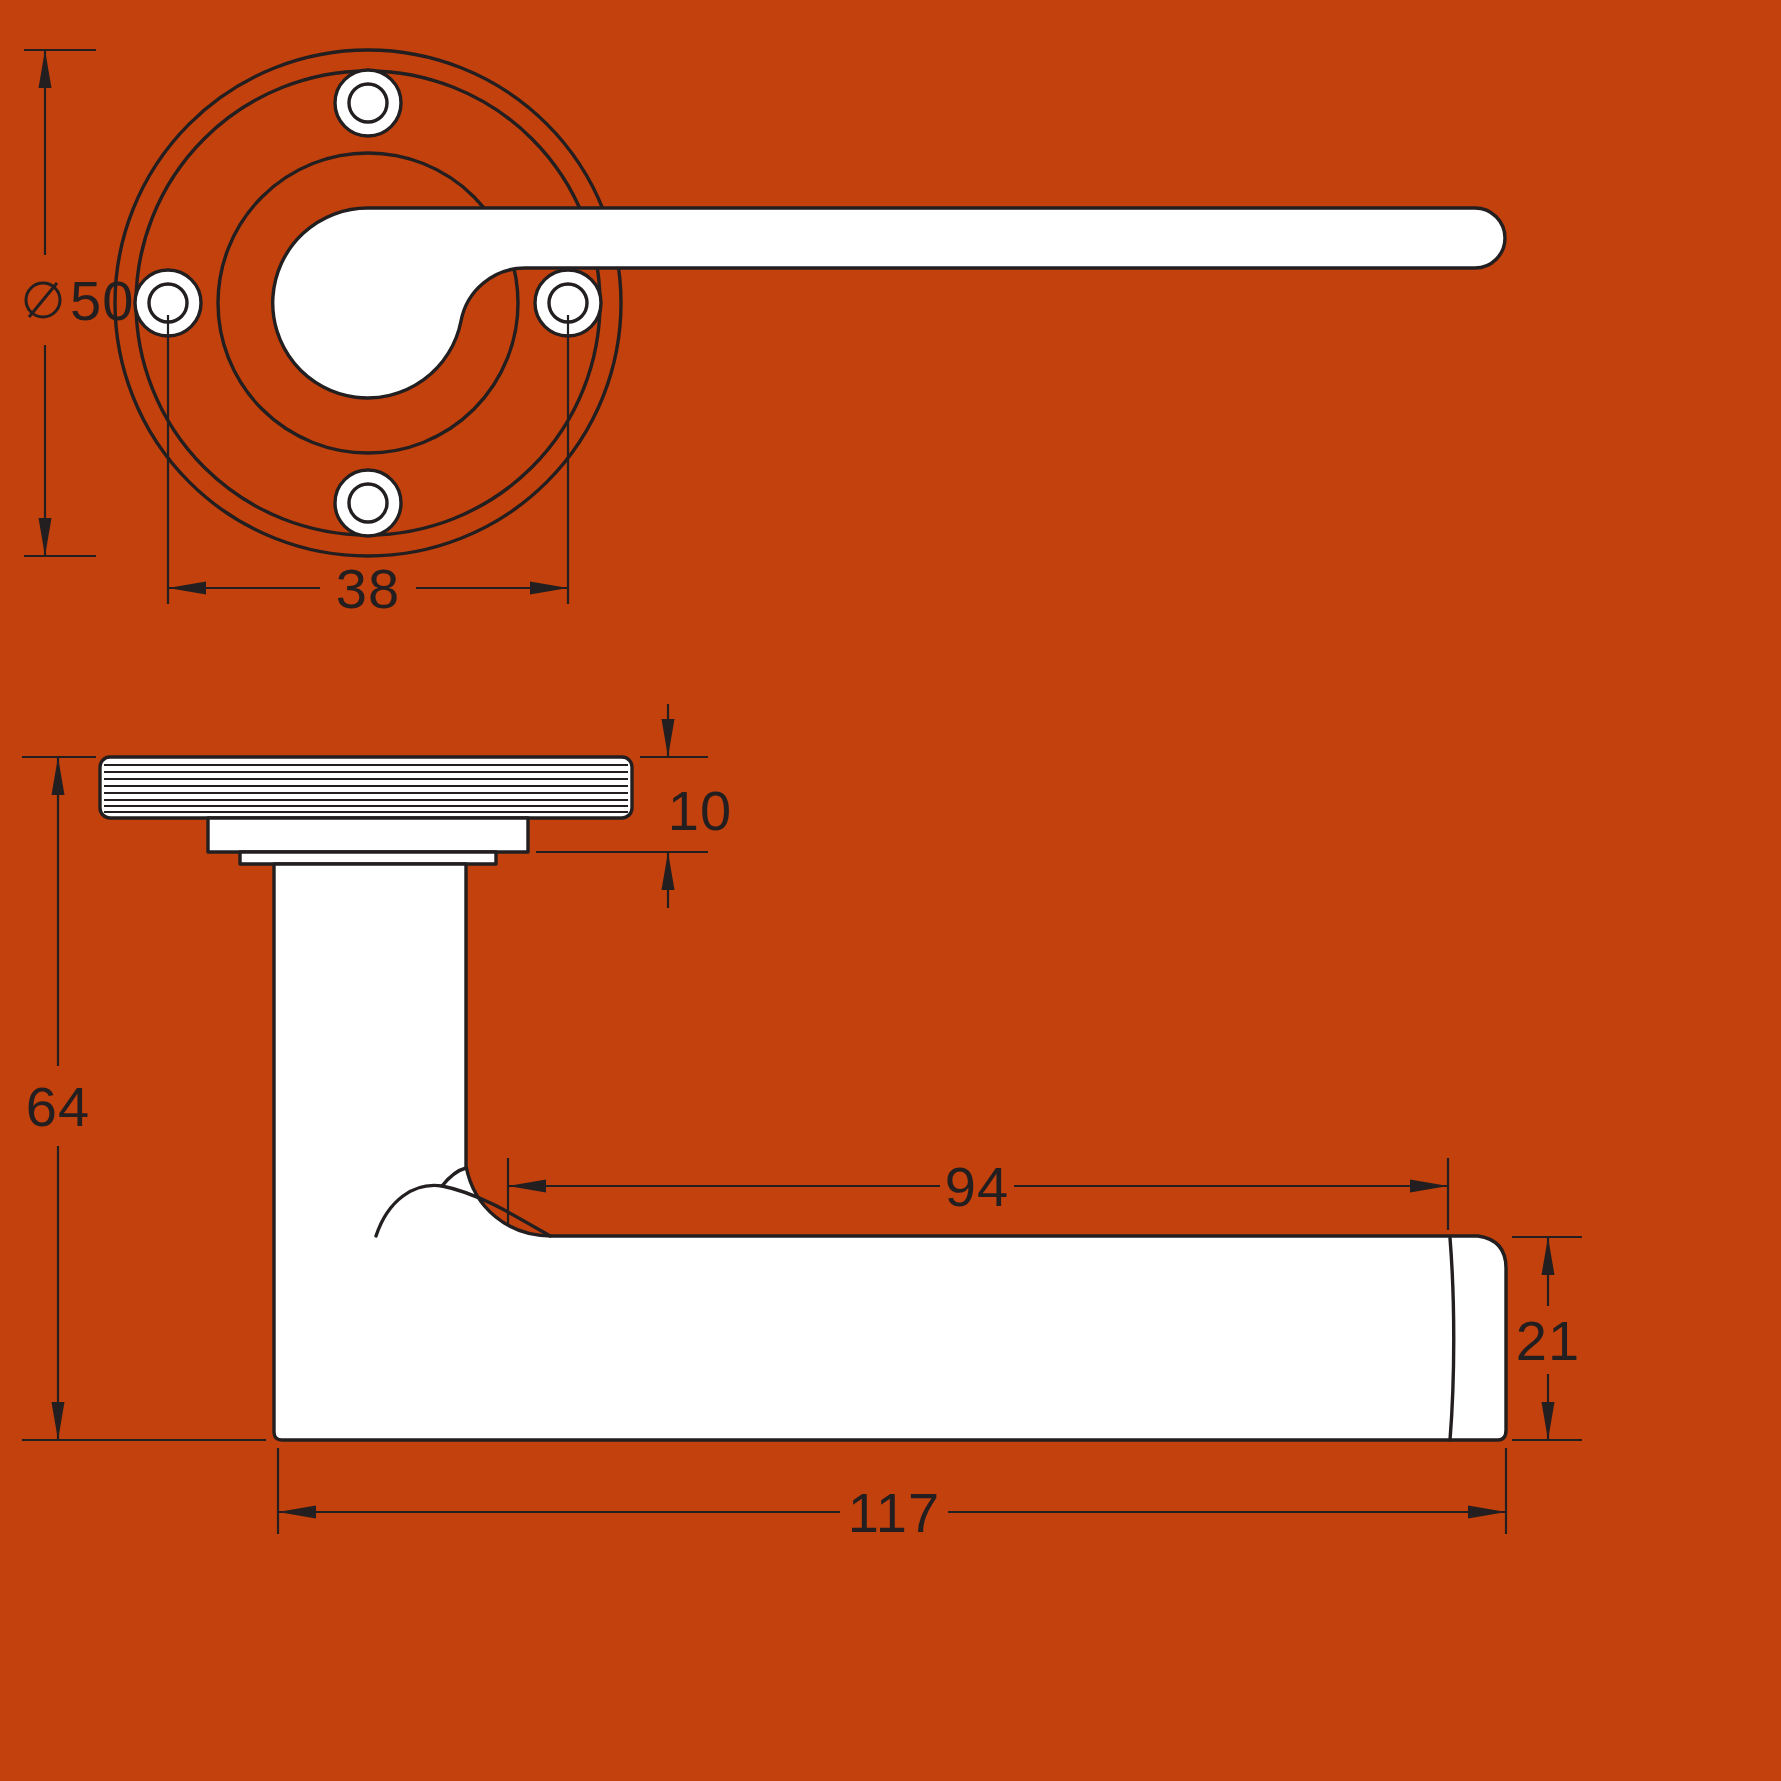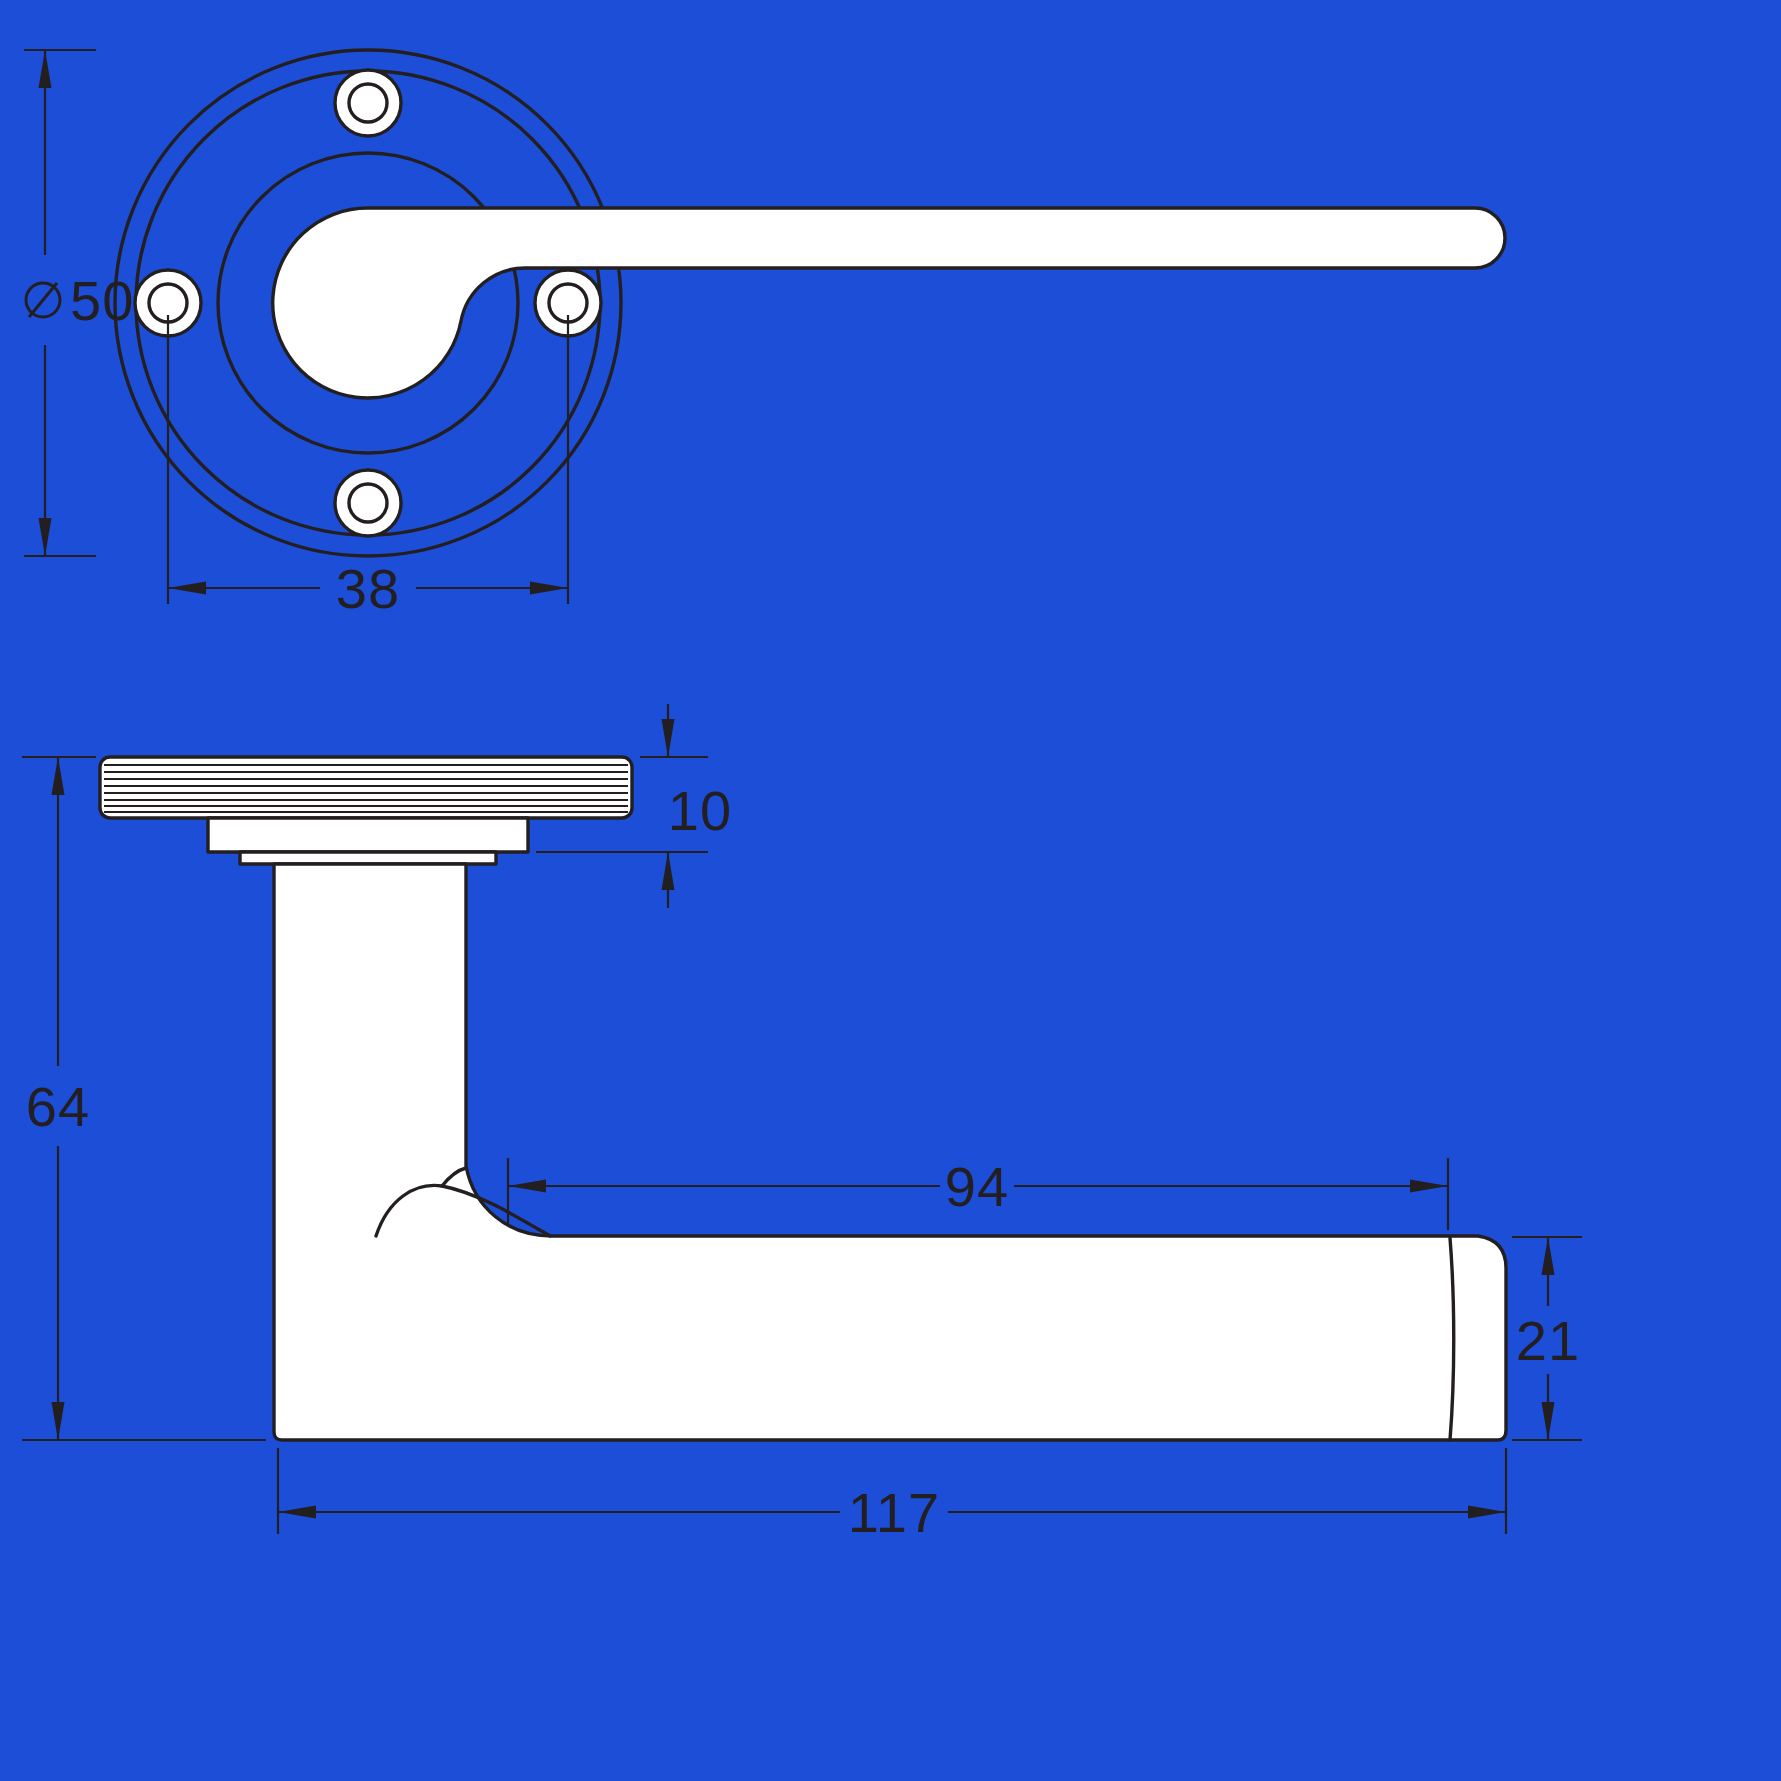--- a/index.html
+++ b/index.html
@@ -4,21 +4,21 @@
 <style>
   html, body {
     margin: 0;
     padding: 0;
     background: #ffffff;
   }
   .sheet {
     position: relative;
     width: 1781px;
     height: 1781px;
-    background: #1d4ed8;
+    background: #c2410c;
     overflow: hidden;
   }
   svg { display: block; }
   .obj {
     fill: none;
     stroke: #231f20;
     stroke-width: 3.4;
     stroke-linecap: round;
     stroke-linejoin: round;
   }

